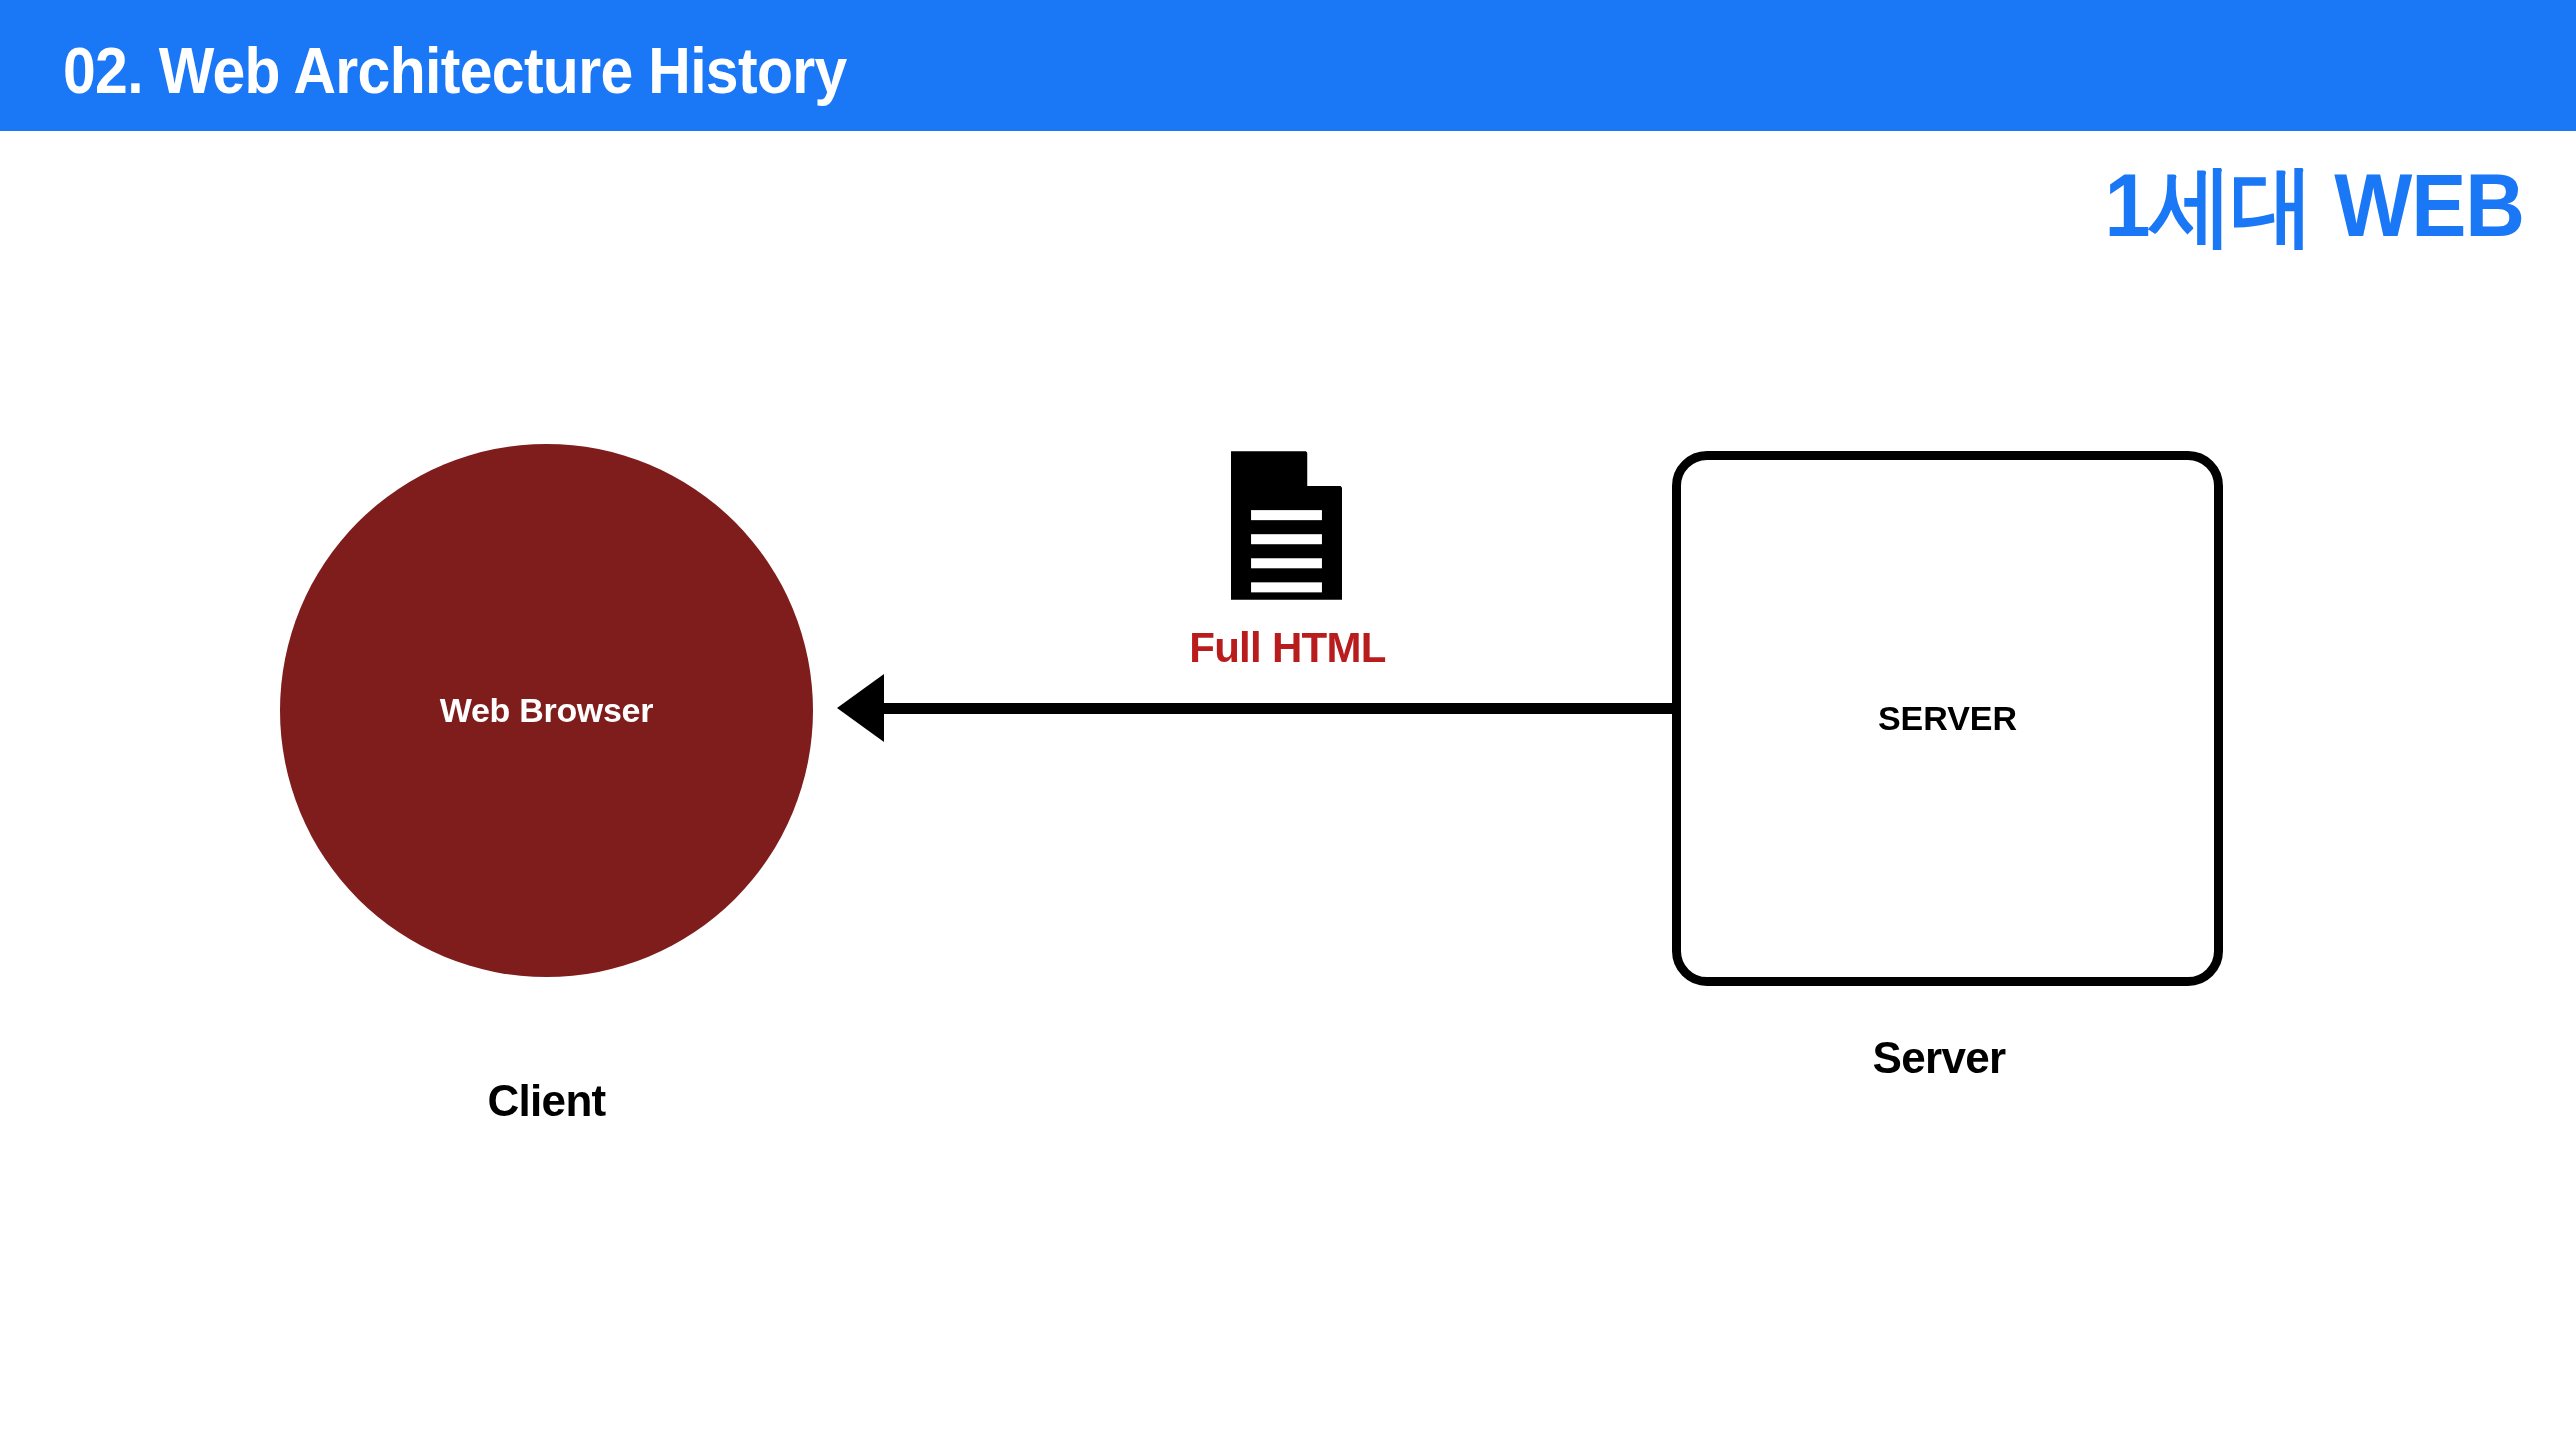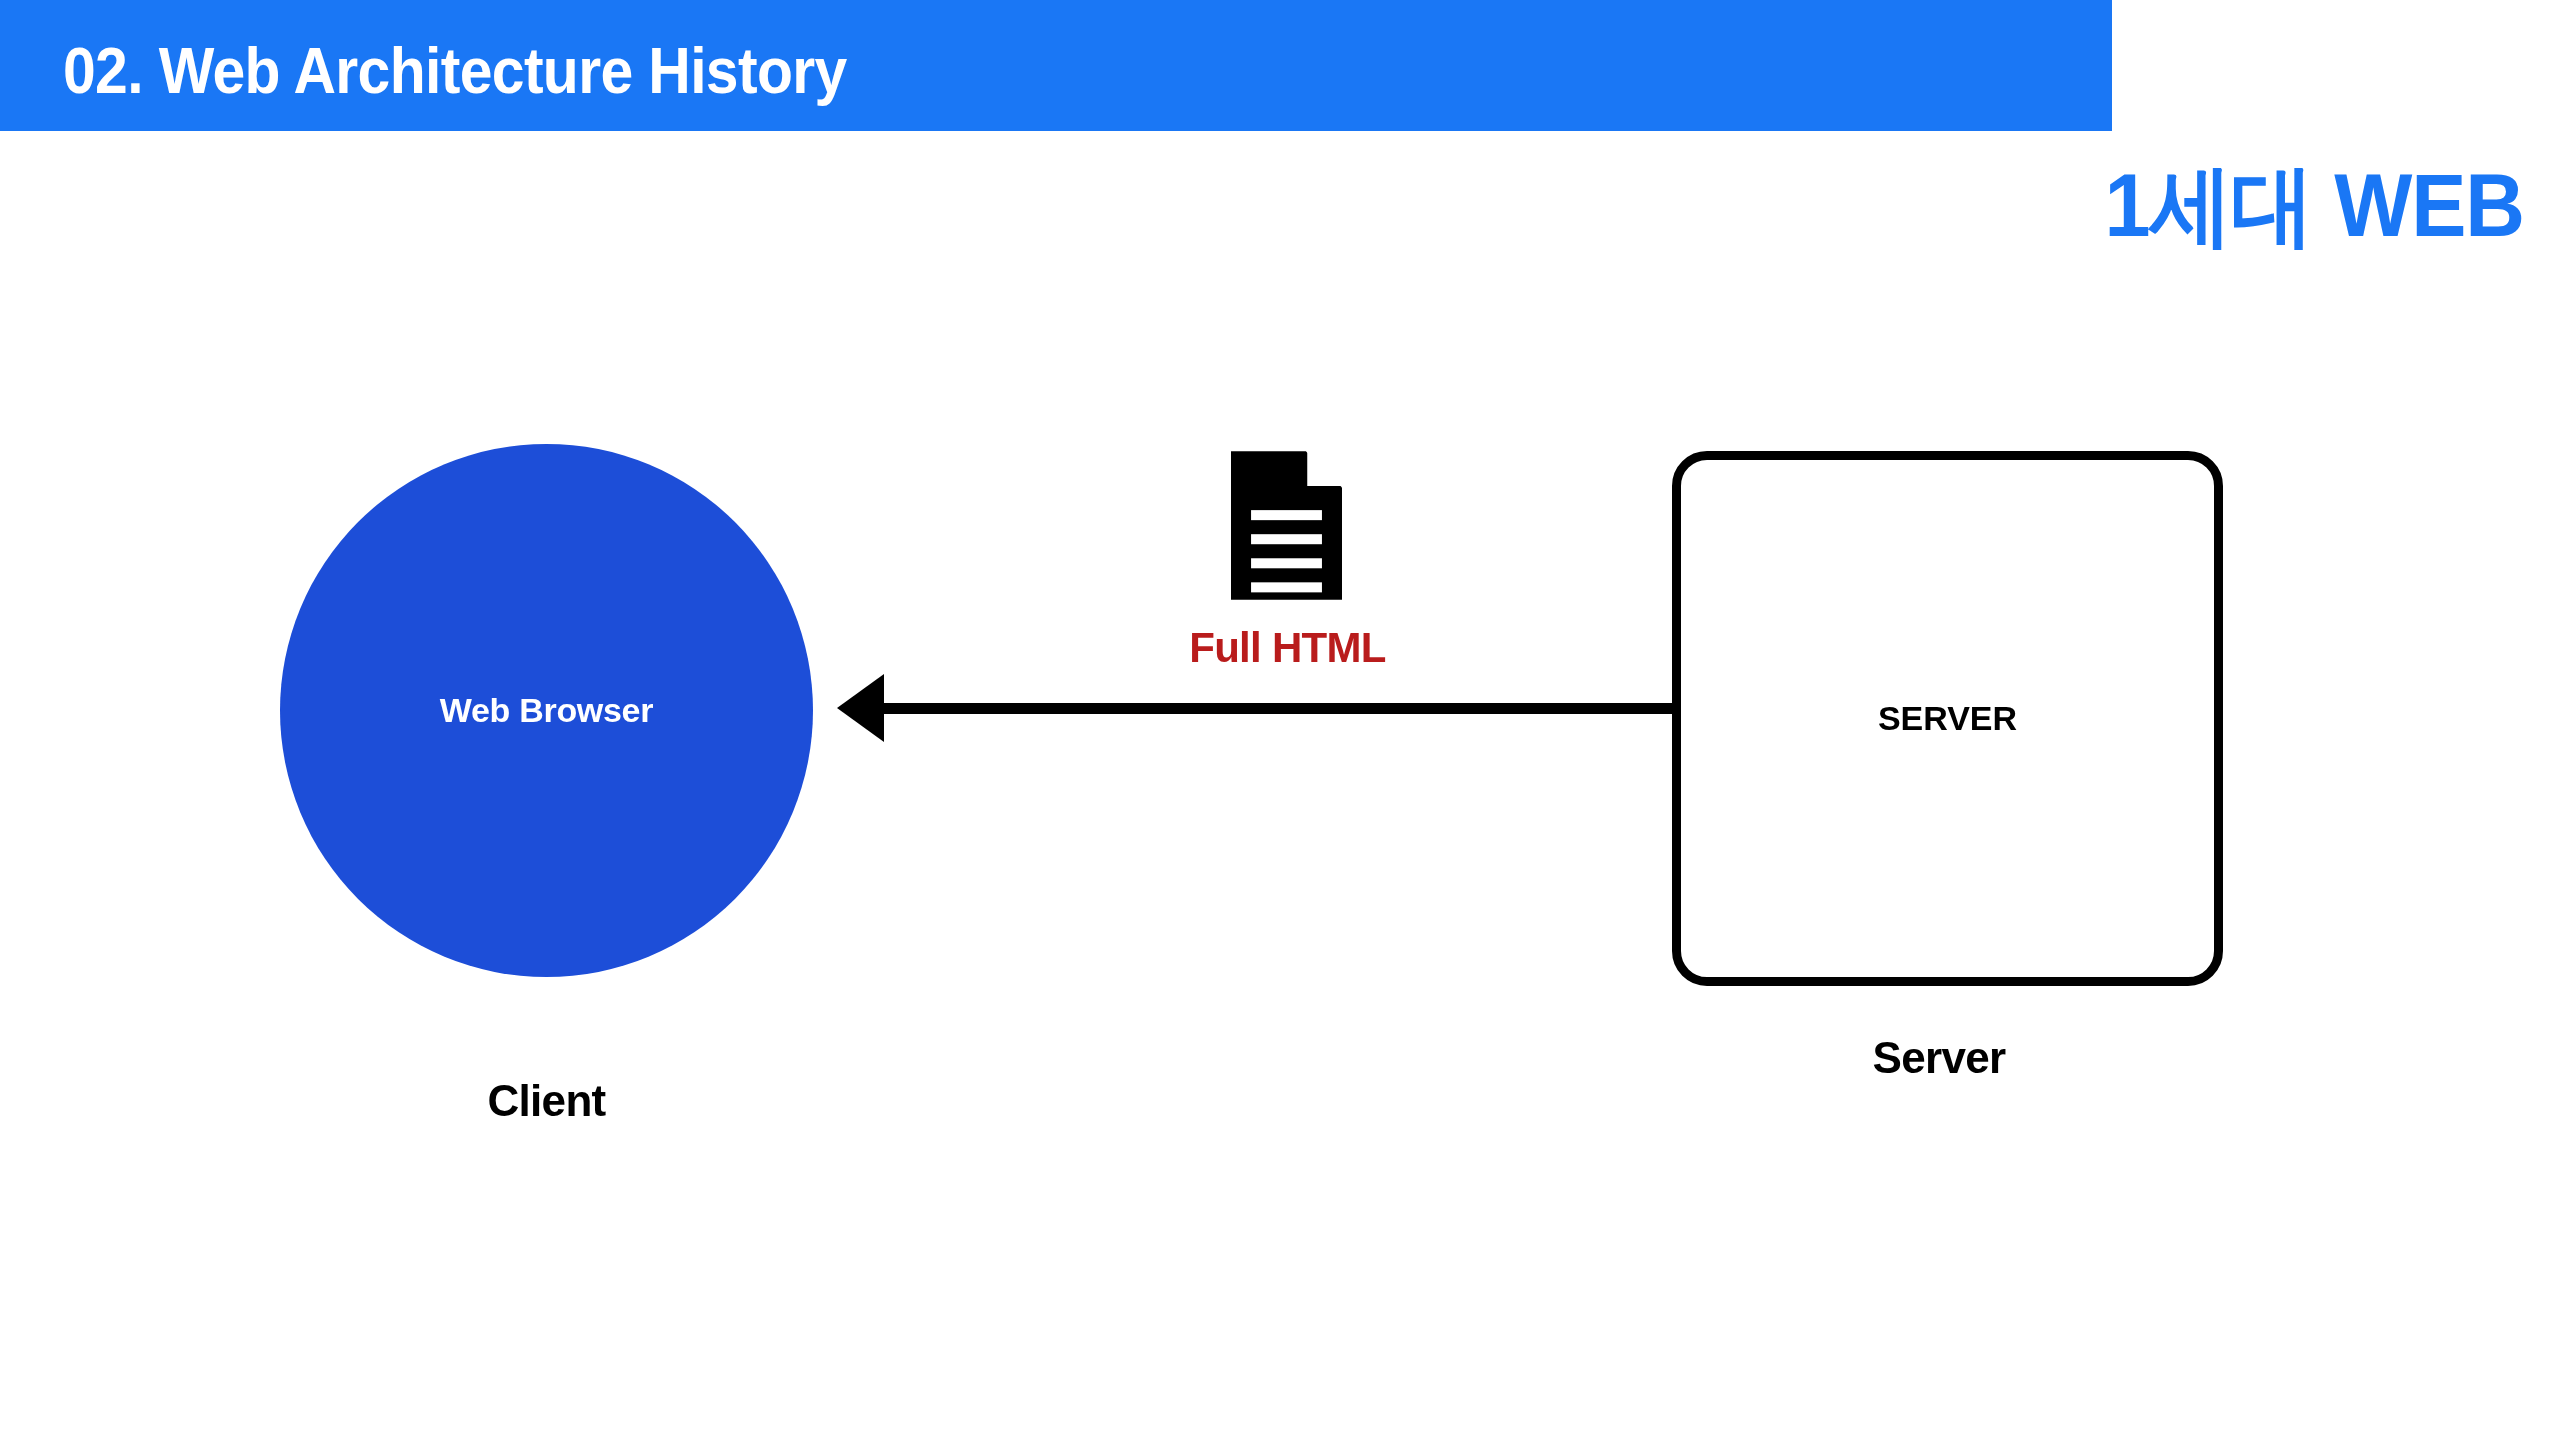--- a/index.html
+++ b/index.html
@@ -14,21 +14,21 @@
     overflow: hidden;
     font-family: "Liberation Sans", sans-serif;
     -webkit-font-smoothing: antialiased;
   }
 
   
   #header-bar {
     position: absolute;
     left: 0;
     top: 0;
-    width: 2112px;
+    width: 2576px;
     height: 131px;
     background: #1a77f5;
     overflow: hidden;
   }
   #header-title {
     position: absolute;
     left: 63px;
     top: 39px;
     font-size: 64px;
     font-weight: 700;
@@ -65,21 +65,21 @@
   }
 
   
   #client-circle {
     position: absolute;
     left: 280px;
     top: 444px;
     width: 533px;
     height: 533px;
     border-radius: 50%;
-    background: #1d4ed8;
+    background: #7f1d1d;
   }
   #client-circle-label {
     position: absolute;
     left: 0;
     top: 0;
     width: 533px;
     height: 533px;
     display: flex;
     align-items: center;
     justify-content: center;

